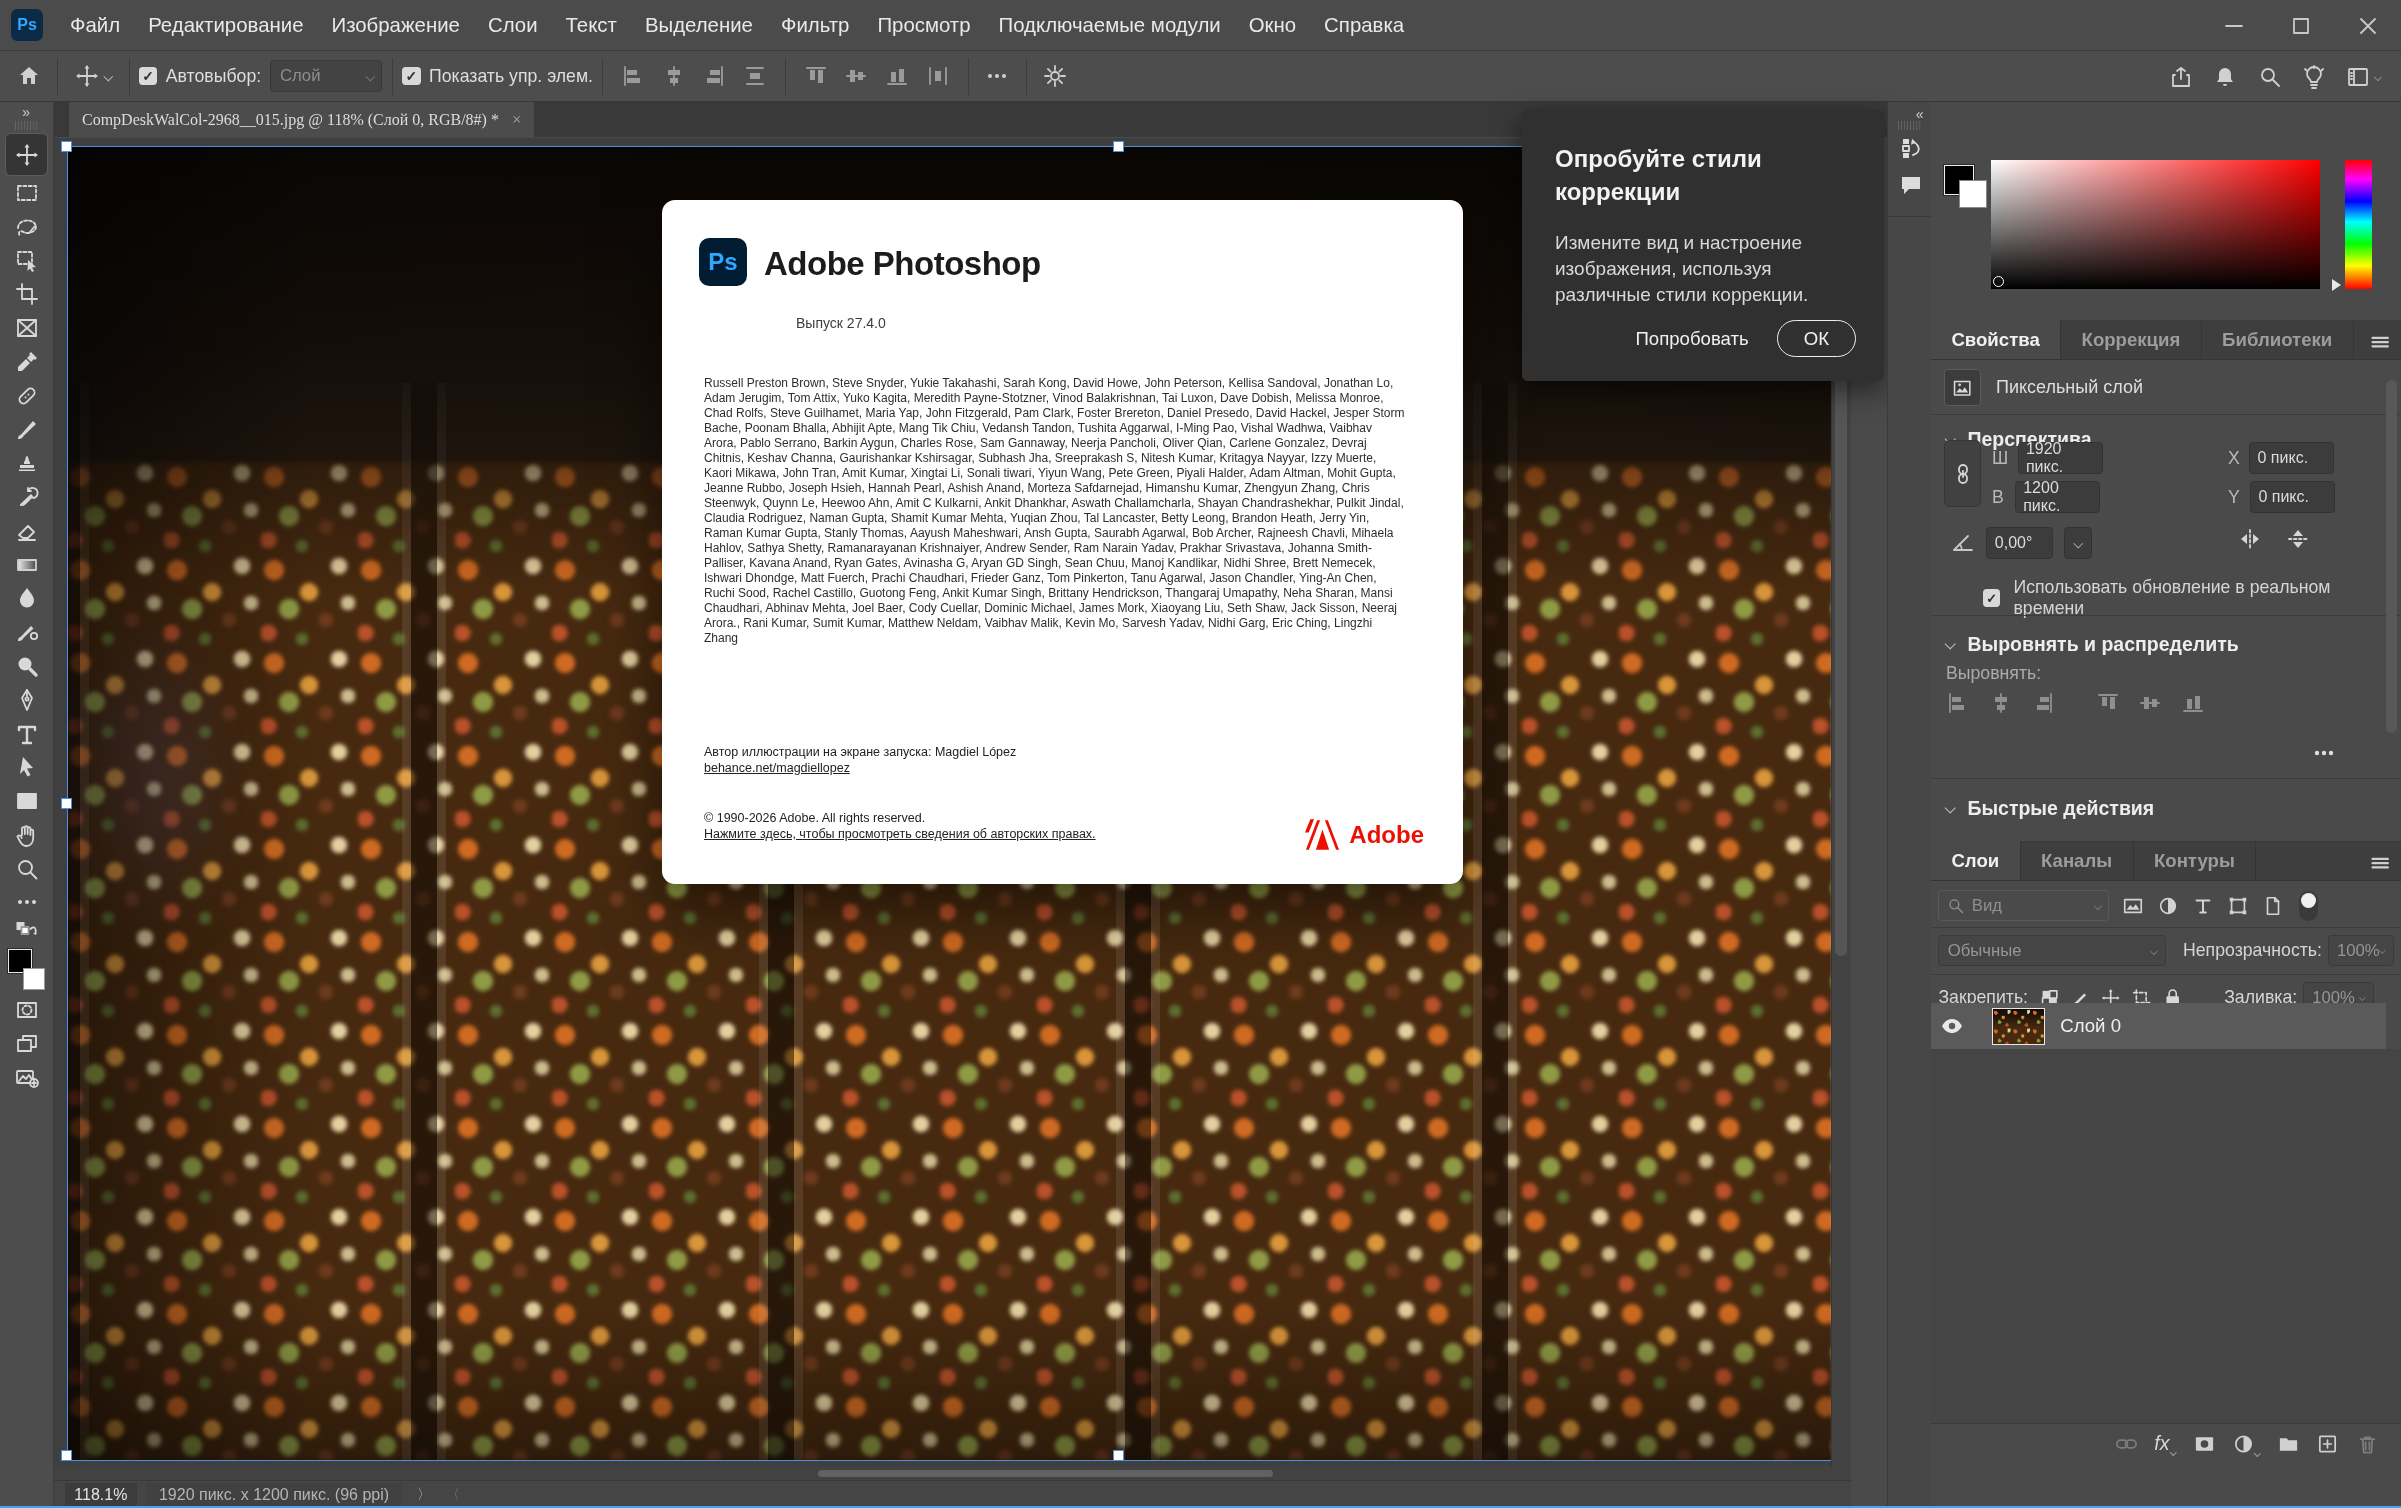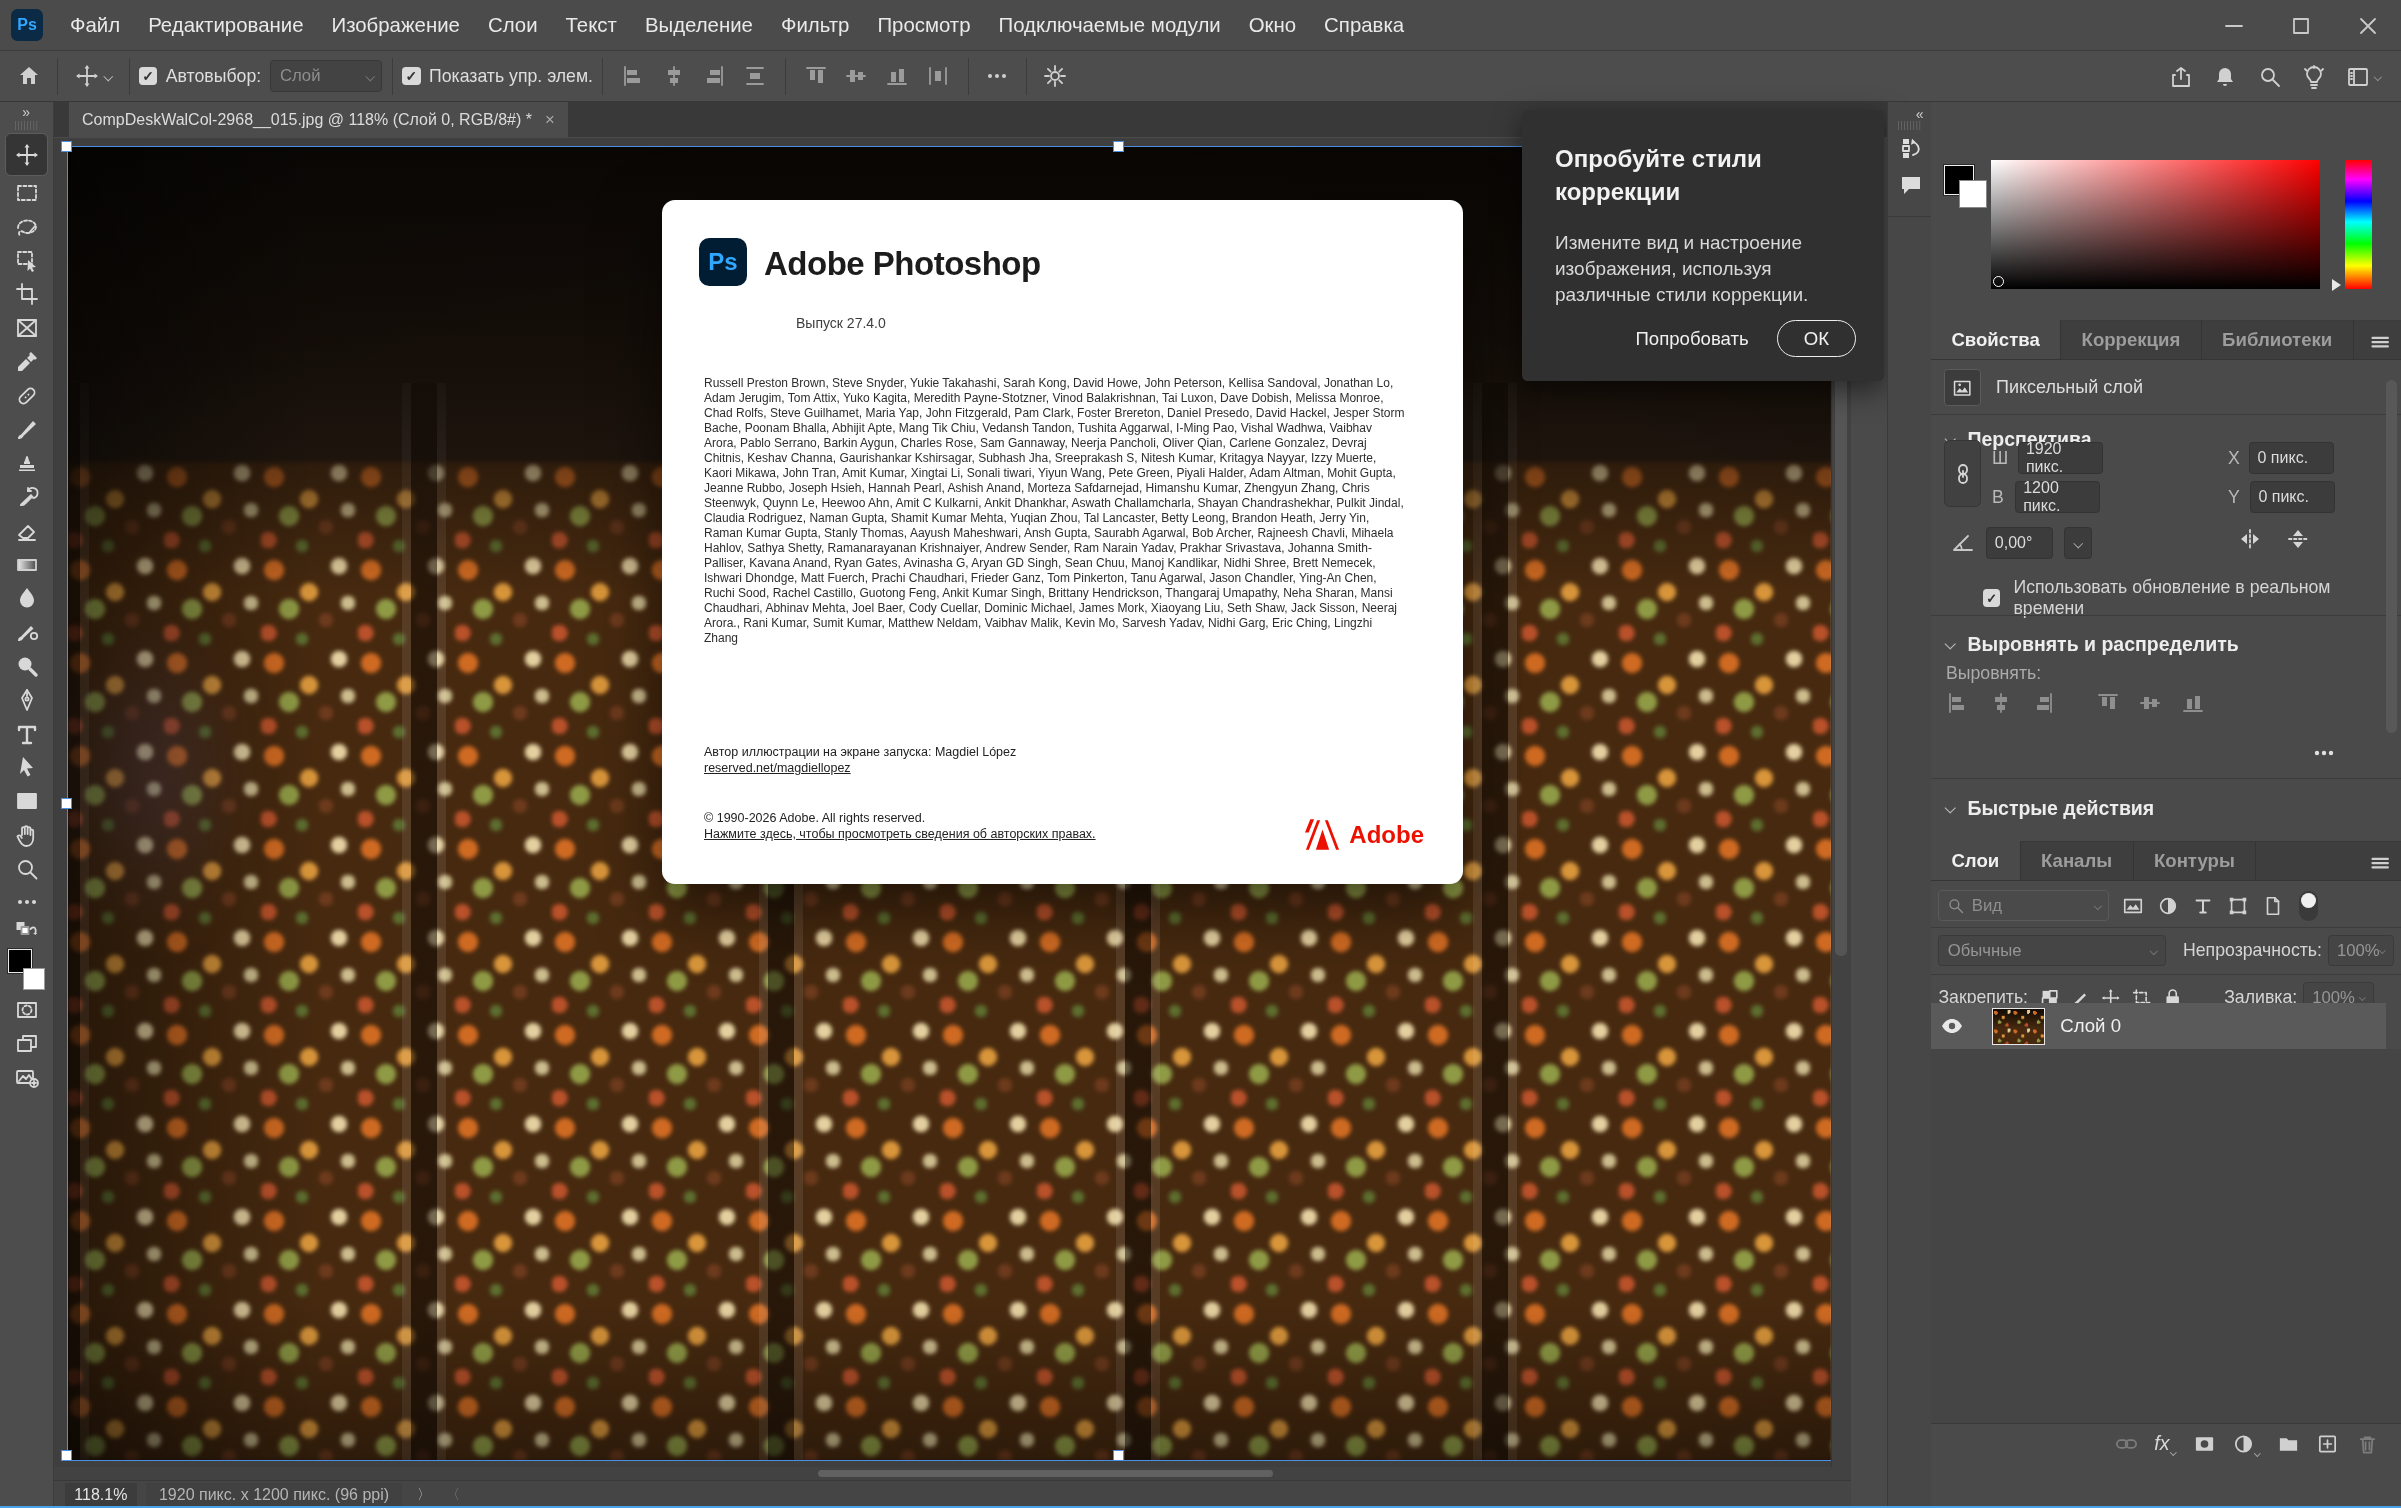--- a/index.html
+++ b/index.html
@@ -45,21 +45,21 @@
   .tool { width:41px; height:32px; display:flex; align-items:center; justify-content:center;
     color:#d8d8d8; margin:0.9px 0; border-radius:4.6px; }
   .tool.sel { background:#353535; outline:0.9px solid #5c5c5c; height:41px; }
   .swatch-pair { position:relative; width:41px; height:41px; margin:3.7px 0; }
   .swatch-pair .fg { position:absolute; left:1.9px; top:0; width:24px; height:24px; background:#000;
     border:1.9px solid #e8e8e8; outline:0.9px solid #2c2c2c; }
   .swatch-pair .bg { position:absolute; right:1.9px; bottom:0; width:22px; height:22px; background:#fff;
     border:0.9px solid #9a9a9a; }
 
   
-  #tabbar { left:54px; top:102px; width:1833px; height:35px; background:#393939; display:flex; }
+  #tabbar { left:54px; top:102px; width:1833px; height:35px; background:#393939; display:flex;font-family:Liberation Serif, serif; }
   #doc-tab { background:#4c4c4c; height:35px; display:flex; align-items:center; padding:0 13px;
     margin-left:15px; color:#dcdcdc; font-size:16px; gap:13px; }
   #doc-tab .close { color:#a8a8a8; font-size:16.7px; }
 
   
   #canvas { left:54px; top:138px; width:1797px; height:1329px; background:#3f3f3f; overflow:hidden; }
   #document { position:absolute; left:13px; top:8.4px; width:1784px; height:1315px; overflow:hidden; background:#241a12; }
   .beans { position:absolute; left:0; right:0; top:24%; bottom:0; filter:blur(2.3px);
     background-color:#46290f;
     background-image:
@@ -580,21 +580,21 @@
   <span class="status-chev">〉</span>
   <span class="status-chev" style="color:#7a7a7a">〈</span>
 </div>
 
 <div id="dialog" class="abs">
   <div id="dlg-icon">Ps</div>
   <div id="dlg-title">Adobe Photoshop</div>
   <div id="dlg-version">Выпуск 27.4.0</div>
   <div id="dlg-credits">Russell Preston Brown, Steve Snyder, Yukie Takahashi, Sarah Kong, David Howe, John Peterson, Kellisa Sandoval, Jonathan Lo, Adam Jerugim, Tom Attix, Yuko Kagita, Meredith Payne-Stotzner, Vinod Balakrishnan, Tai Luxon, Dave Dobish, Melissa Monroe, Chad Rolfs, Steve Guilhamet, Maria Yap, John Fitzgerald, Pam Clark, Foster Brereton, Daniel Presedo, David Hackel, Jesper Storm Bache, Poonam Bhalla, Abhijit Apte, Mang Tik Chiu, Vedansh Tandon, Tushita Aggarwal, I-Ming Pao, Vishal Wadhwa, Vaibhav Arora, Pablo Serrano, Barkin Aygun, Charles Rose, Sam Gannaway, Neerja Pancholi, Oliver Qian, Carlene Gonzalez, Devraj Chitnis, Keshav Channa, Gaurishankar Kshirsagar, Subhash Jha, Sreeprakash S, Nitesh Kumar, Kritagya Nayyar, Izzy Muerte, Kaori Mikawa, John Tran, Amit Kumar, Xingtai Li, Sonali tiwari, Yiyun Wang, Pete Green, Piyali Halder, Adam Altman, Mohit Gupta, Jeanne Rubbo, Joseph Hsieh, Hannah Pearl, Ashish Anand, Morteza Safdarnejad, Himanshu Kumar, Zhengyun Zhang, Chris Steenwyk, Quynn Le, Heewoo Ahn, Amit C Kulkarni, Ankit Dhankhar, Aswath Challamcharla, Shayan Chandrashekhar, Pulkit Jindal, Claudia Rodriguez, Naman Gupta, Shamit Kumar Mehta, Yuqian Zhou, Tal Lancaster, Betty Leong, Brandon Heath, Jerry Yin, Raman Kumar Gupta, Stanly Thomas, Aayush Maheshwari, Ansh Gupta, Saurabh Agarwal, Bob Archer, Rajneesh Chavli, Mihaela Hahlov, Sathya Shetty, Ramanarayanan Krishnaiyer, Andrew Sender, Ram Narain Yadav, Prakhar Srivastava, Johanna Smith-Palliser, Kavana Anand, Ryan Gates, Avinasha G, Aryan GD Singh, Sean Chuu, Manoj Kandlikar, Nidhi Shree, Brett Nemecek, Ishwari Dhondge, Matt Fuerch, Prachi Chaudhari, Frieder Ganz, Tom Pinkerton, Tanu Agarwal, Jason Chandler, Ying-An Chen, Ruchi Sood, Rachel Castillo, Guotong Feng, Ankit Kumar Singh, Brittany Hendrickson, Thangaraj Umapathy, Neha Sharan, Mansi Chaudhari, Abhinav Mehta, Joel Baer, Cody Cuellar, Dominic Michael, James Mork, Xiaoyang Liu, Seth Shaw, Jack Sisson, Neeraj Arora., Rani Kumar, Sumit Kumar, Matthew Neldam, Vaibhav Malik, Kevin Mo, Sarvesh Yadav, Nidhi Garg, Eric Ching, Lingzhi Zhang</div>
   <div id="dlg-author">Автор иллюстрации на экране запуска: Magdiel López</div>
-  <a id="dlg-author-link">reserved.net/magdiellopez</a>
+  <a id="dlg-author-link">behance.net/magdiellopez</a>
   <div id="dlg-copy">© 1990-2026 Adobe. All rights reserved.</div>
   <a id="dlg-copy-link">Нажмите здесь, чтобы просмотреть сведения об авторских правах.</a>
   <div id="dlg-adobe">
     <svg width="35" height="32" viewBox="0 0 38 34">
       <path fill="#eb1000" d="M0 34 L13.8 0 H23.4 L9.6 34 Z" transform="translate(0,0) scale(0.42) translate(0,0)"></path>
       <g fill="#eb1000">
         <path d="M1 33 L13.2 1 H16.4 L4.2 33 Z"></path>
         <path d="M21.6 1 H24.8 L37 33 H33.8 Z"></path>
         <path d="M19 11 L26.2 33 H11.8 Z"></path>
       </g>

